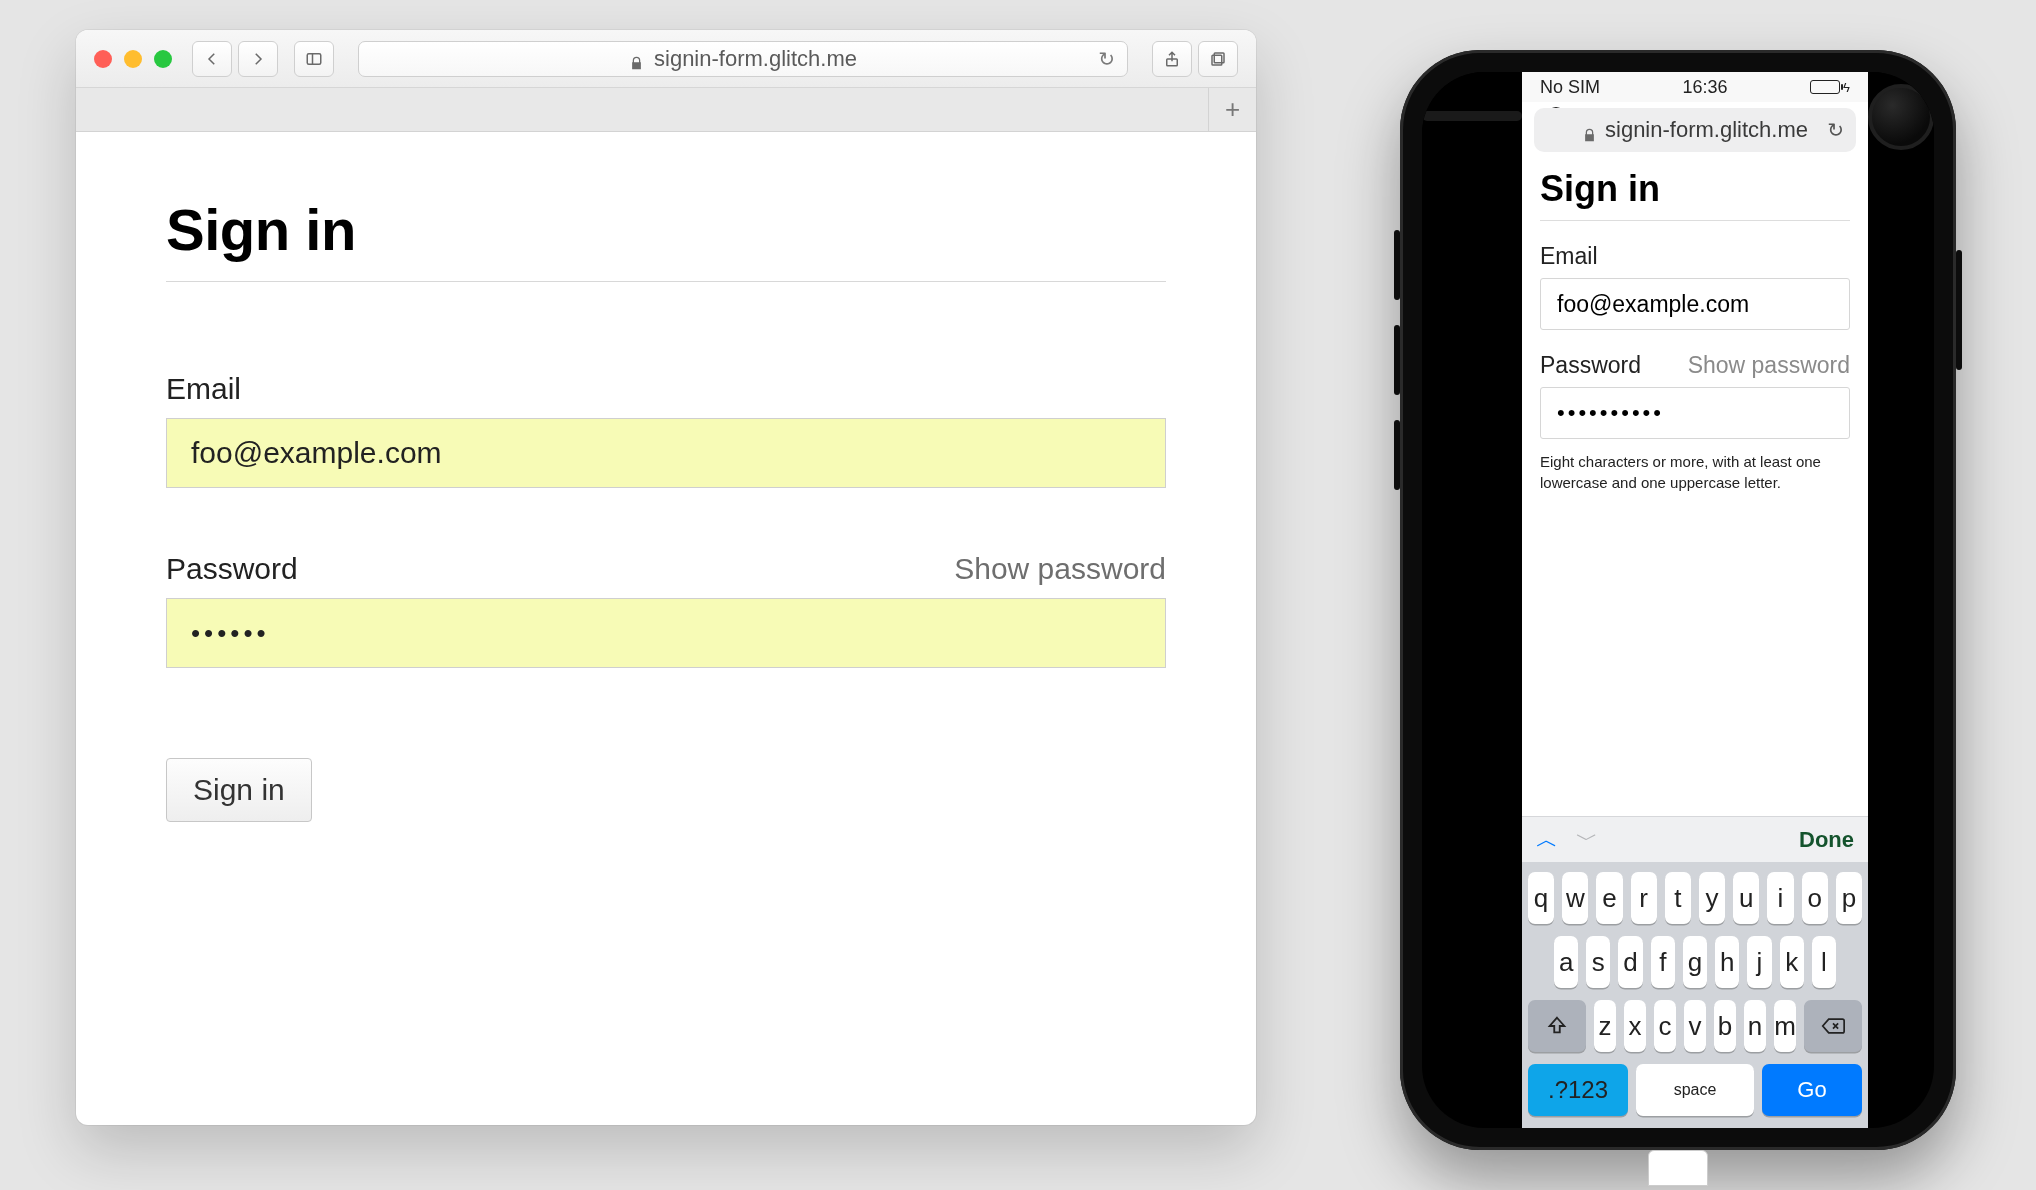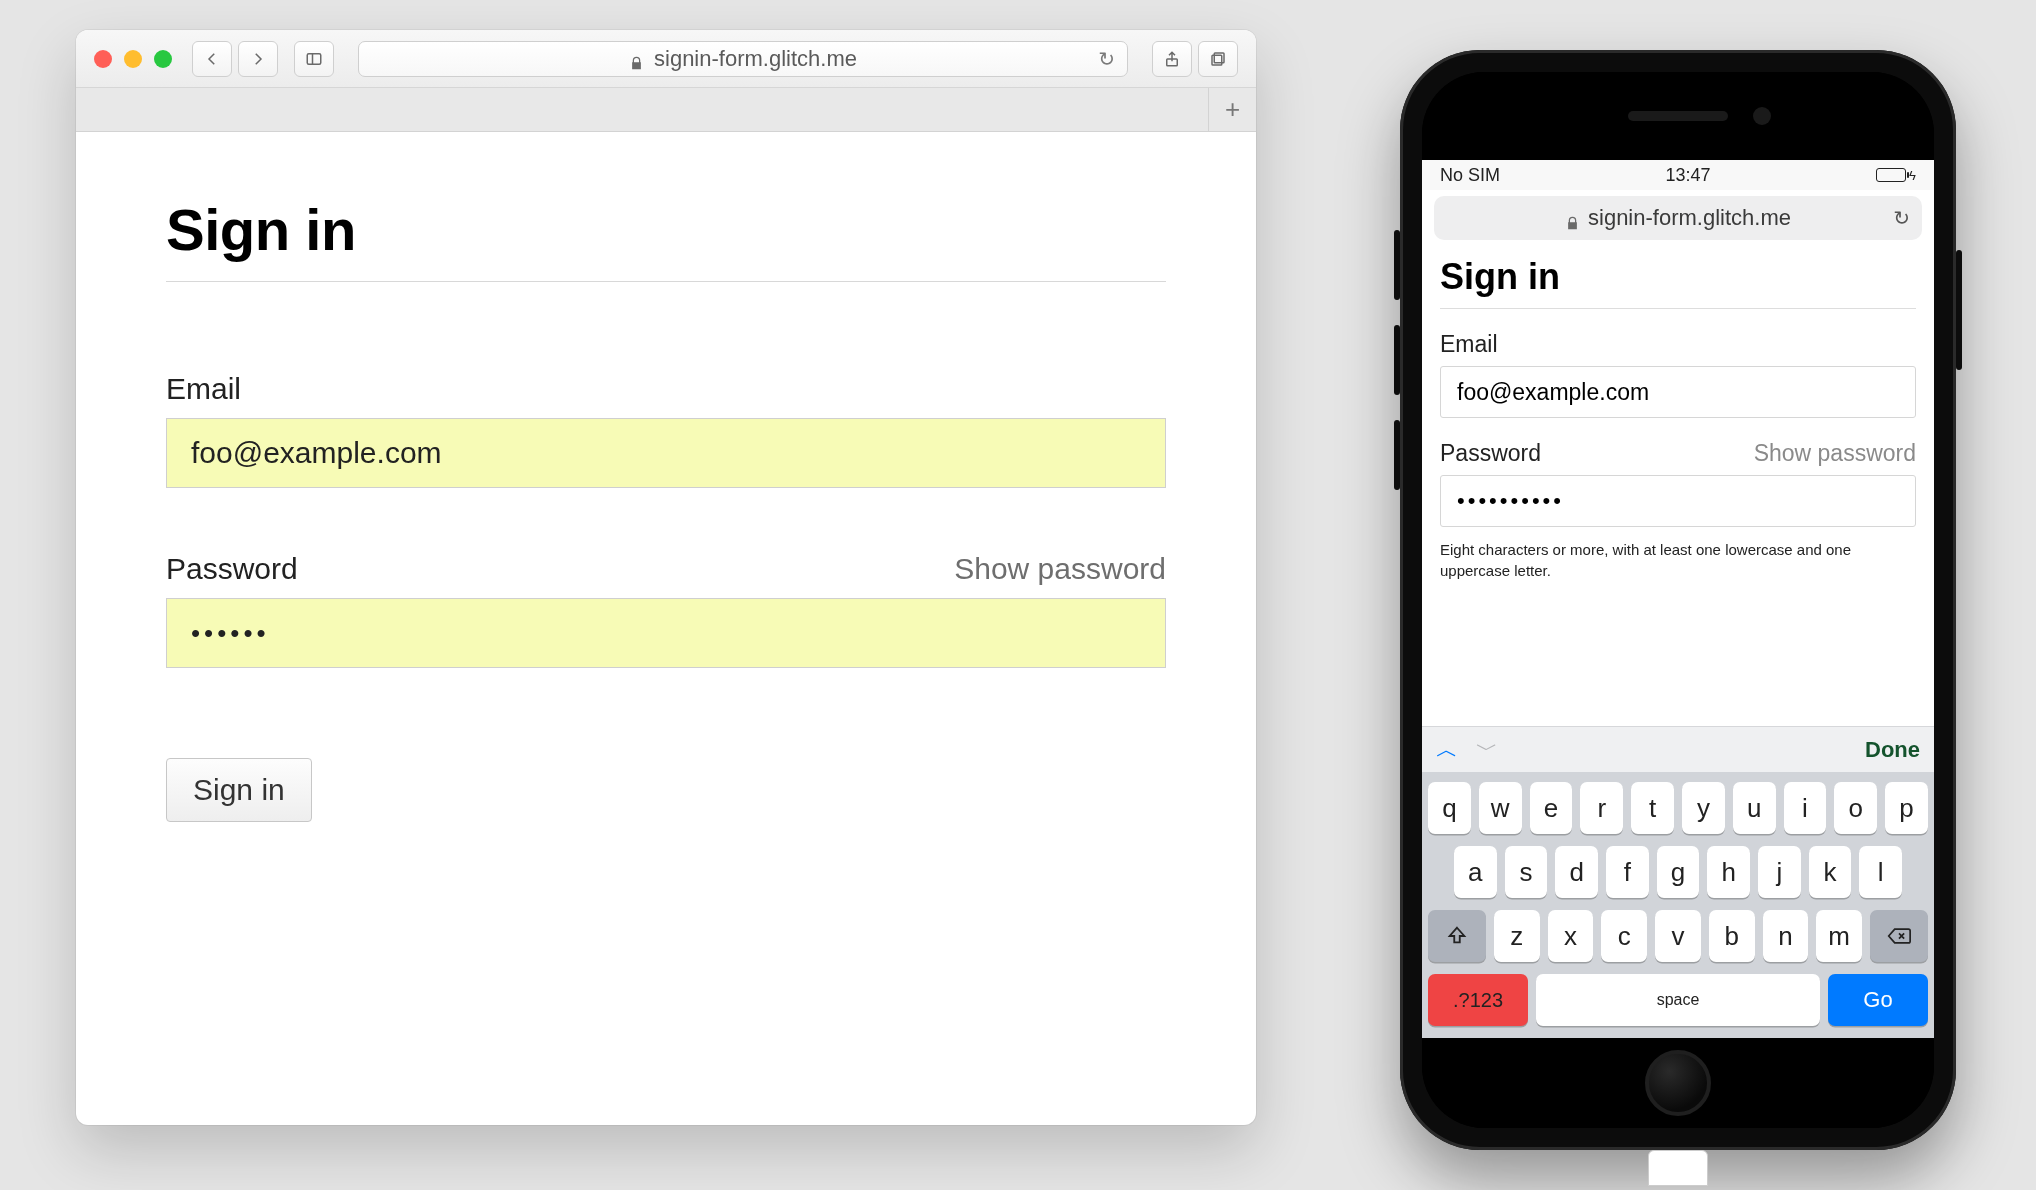--- a/index.html
+++ b/index.html
@@ -134,21 +134,21 @@
     }
     
     .iphone::before{ right:-6px; top:200px; width:6px; height:120px;}
     .iphone::after{ left:-6px; top:180px; width:6px; height:70px; box-shadow: 0 95px 0 #0c0c0c, 0 190px 0 #0c0c0c;}
     .iphone-inner {
       width:100%; height:100%;
       background:#000;
       border-radius: 62px;
       overflow:hidden;
       position:relative;
-      display:flex; flex-direction:column;
+      display:flex; flex-direction:row;
     }
     .notch-area {
       height:88px;
       display:flex; align-items:center; justify-content:center;
       position:relative; flex-shrink:0;
       background:#000;
     }
     .speaker{width:100px;height:10px;background:#1a1a1a;border-radius:5px;}
     .cam{width:18px;height:18px;border-radius:50%;background:#1a1a1a;position:absolute; left: calc(50% + 75px);}
     .screen {
@@ -219,21 +219,21 @@
       flex:1; height:52px;
       background:#fff; border-radius:7px;
       box-shadow:0 1.5px 0 rgba(0,0,0,.25);
       display:flex;align-items:center;justify-content:center;
       font-size:26px; color:#222;
     }
     .key.mod{background:#adb2bb;}
     .krow.r2{padding: 0 26px;}
     .krow.r3 .key.mod{flex:0 0 58px;}
     .krow.r4{margin-bottom:0;}
-    .krow.r4 .key.num{flex:0 0 100px;background:#ef4444;font-size:20px;}
+    .krow.r4 .key.num{flex:0 0 100px;background:#0ea5e9;font-size:24px;}
     .krow.r4 .key.space{flex:1;font-size:16px;}
     .krow.r4 .key.go{flex:0 0 100px;background:#007aff;color:#fff;font-size:22px;}
     .homebtn{
       height:90px;display:flex;align-items:center;justify-content:center;
       background:#000; flex-shrink:0;
     }
     .homebtn .ring{
       width:66px;height:66px;border-radius:50%;
       border:4px solid #1f1f1f;
       background: radial-gradient(circle at 35% 30%, #2a2a2a, #0a0a0a 70%);
@@ -328,21 +328,21 @@
 <div class="iphone">
   <div class="cable"></div>
   <div class="iphone-inner">
     <div class="notch-area">
       <div class="speaker"></div>
       <div class="cam"></div>
     </div>
     <div class="screen">
       <div class="statusbar">
         <span>No SIM</span>
-        <span>13:47</span>
+        <span>16:36</span>
         <span class="battery">
           <span class="battery-body"><span class="battery-fill"></span></span>
           <span class="bolt">ϟ</span>
         </span>
       </div>
       <div class="m-urlbar">
         <span class="lock-icon">
           <svg viewBox="0 0 24 24">
               <path d="M6 10V7a6 6 0 0112 0v3h1v11H5V10h1zm2 0h8V7a4 4 0 00-8 0v3z"></path>
             </svg>

